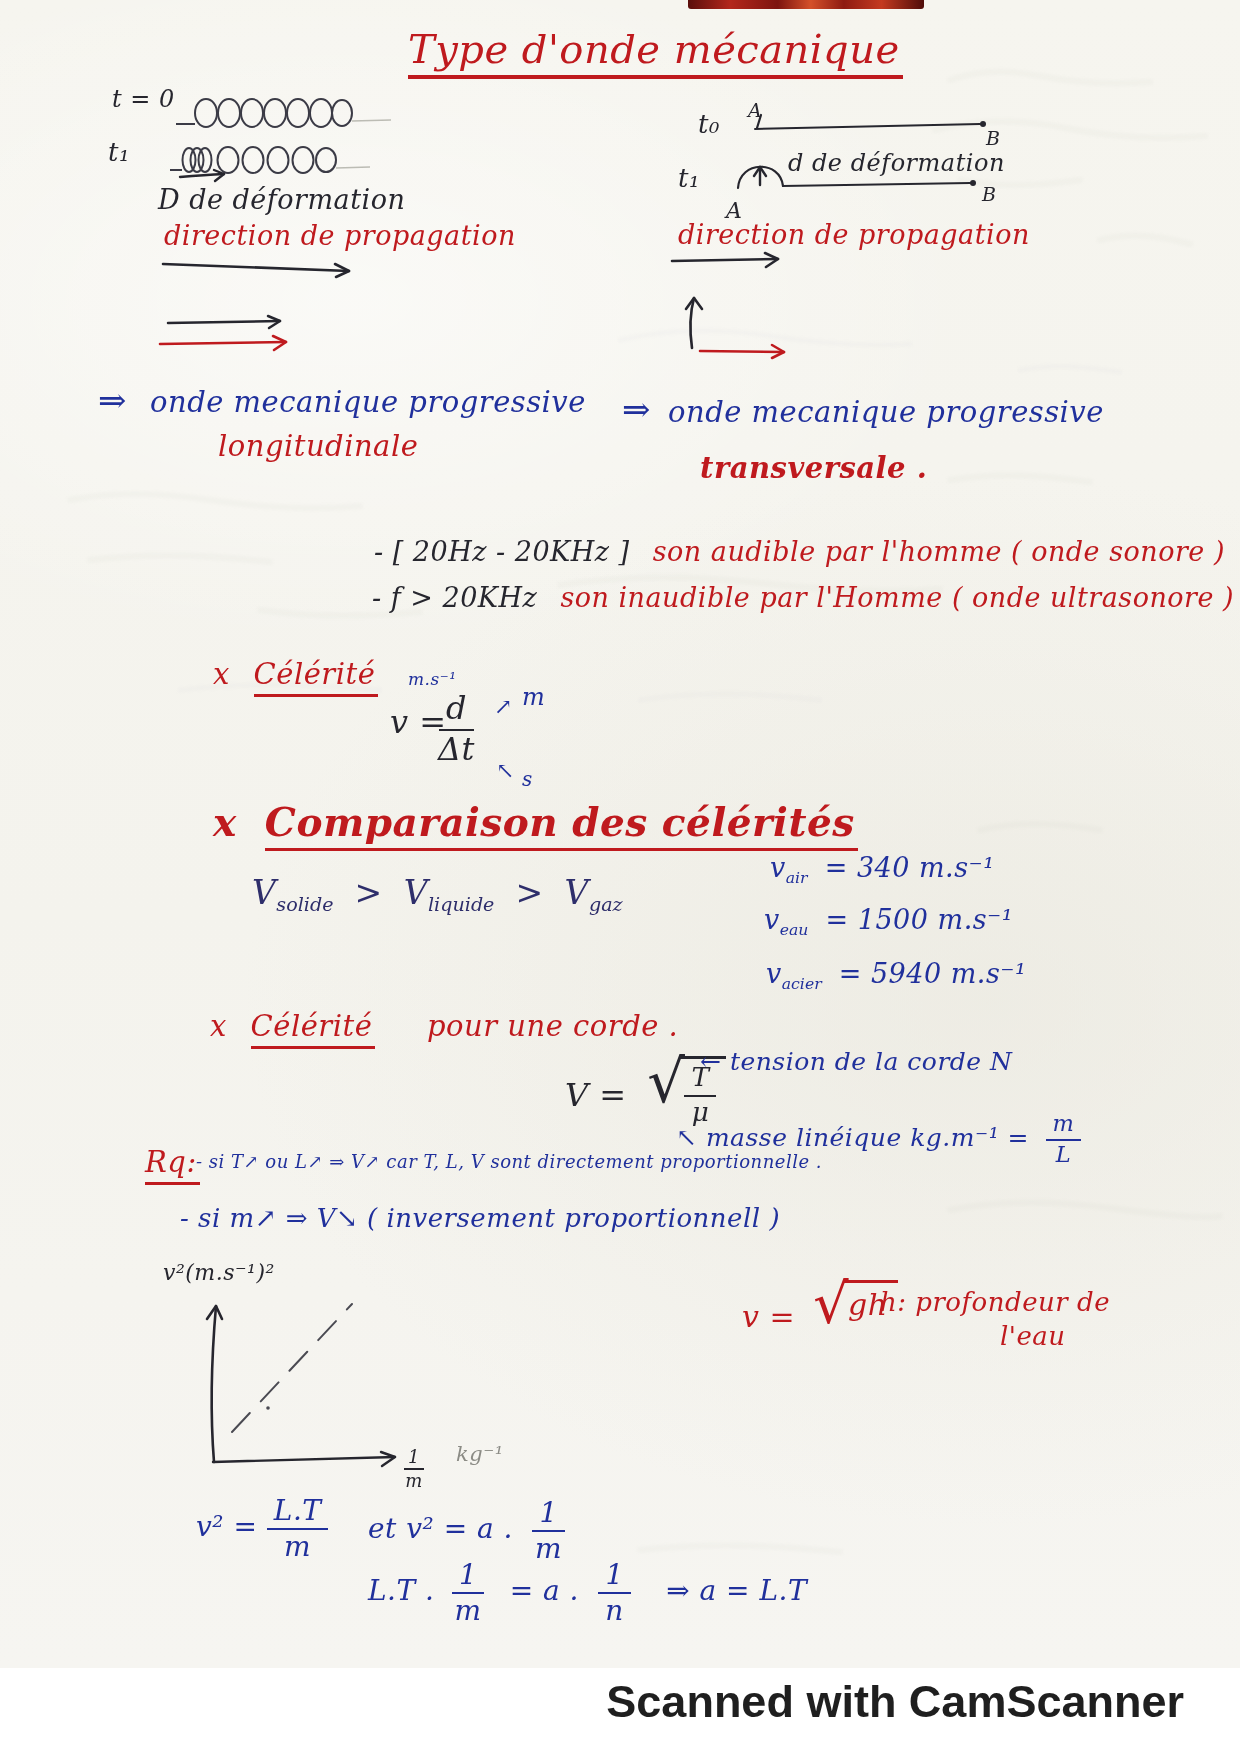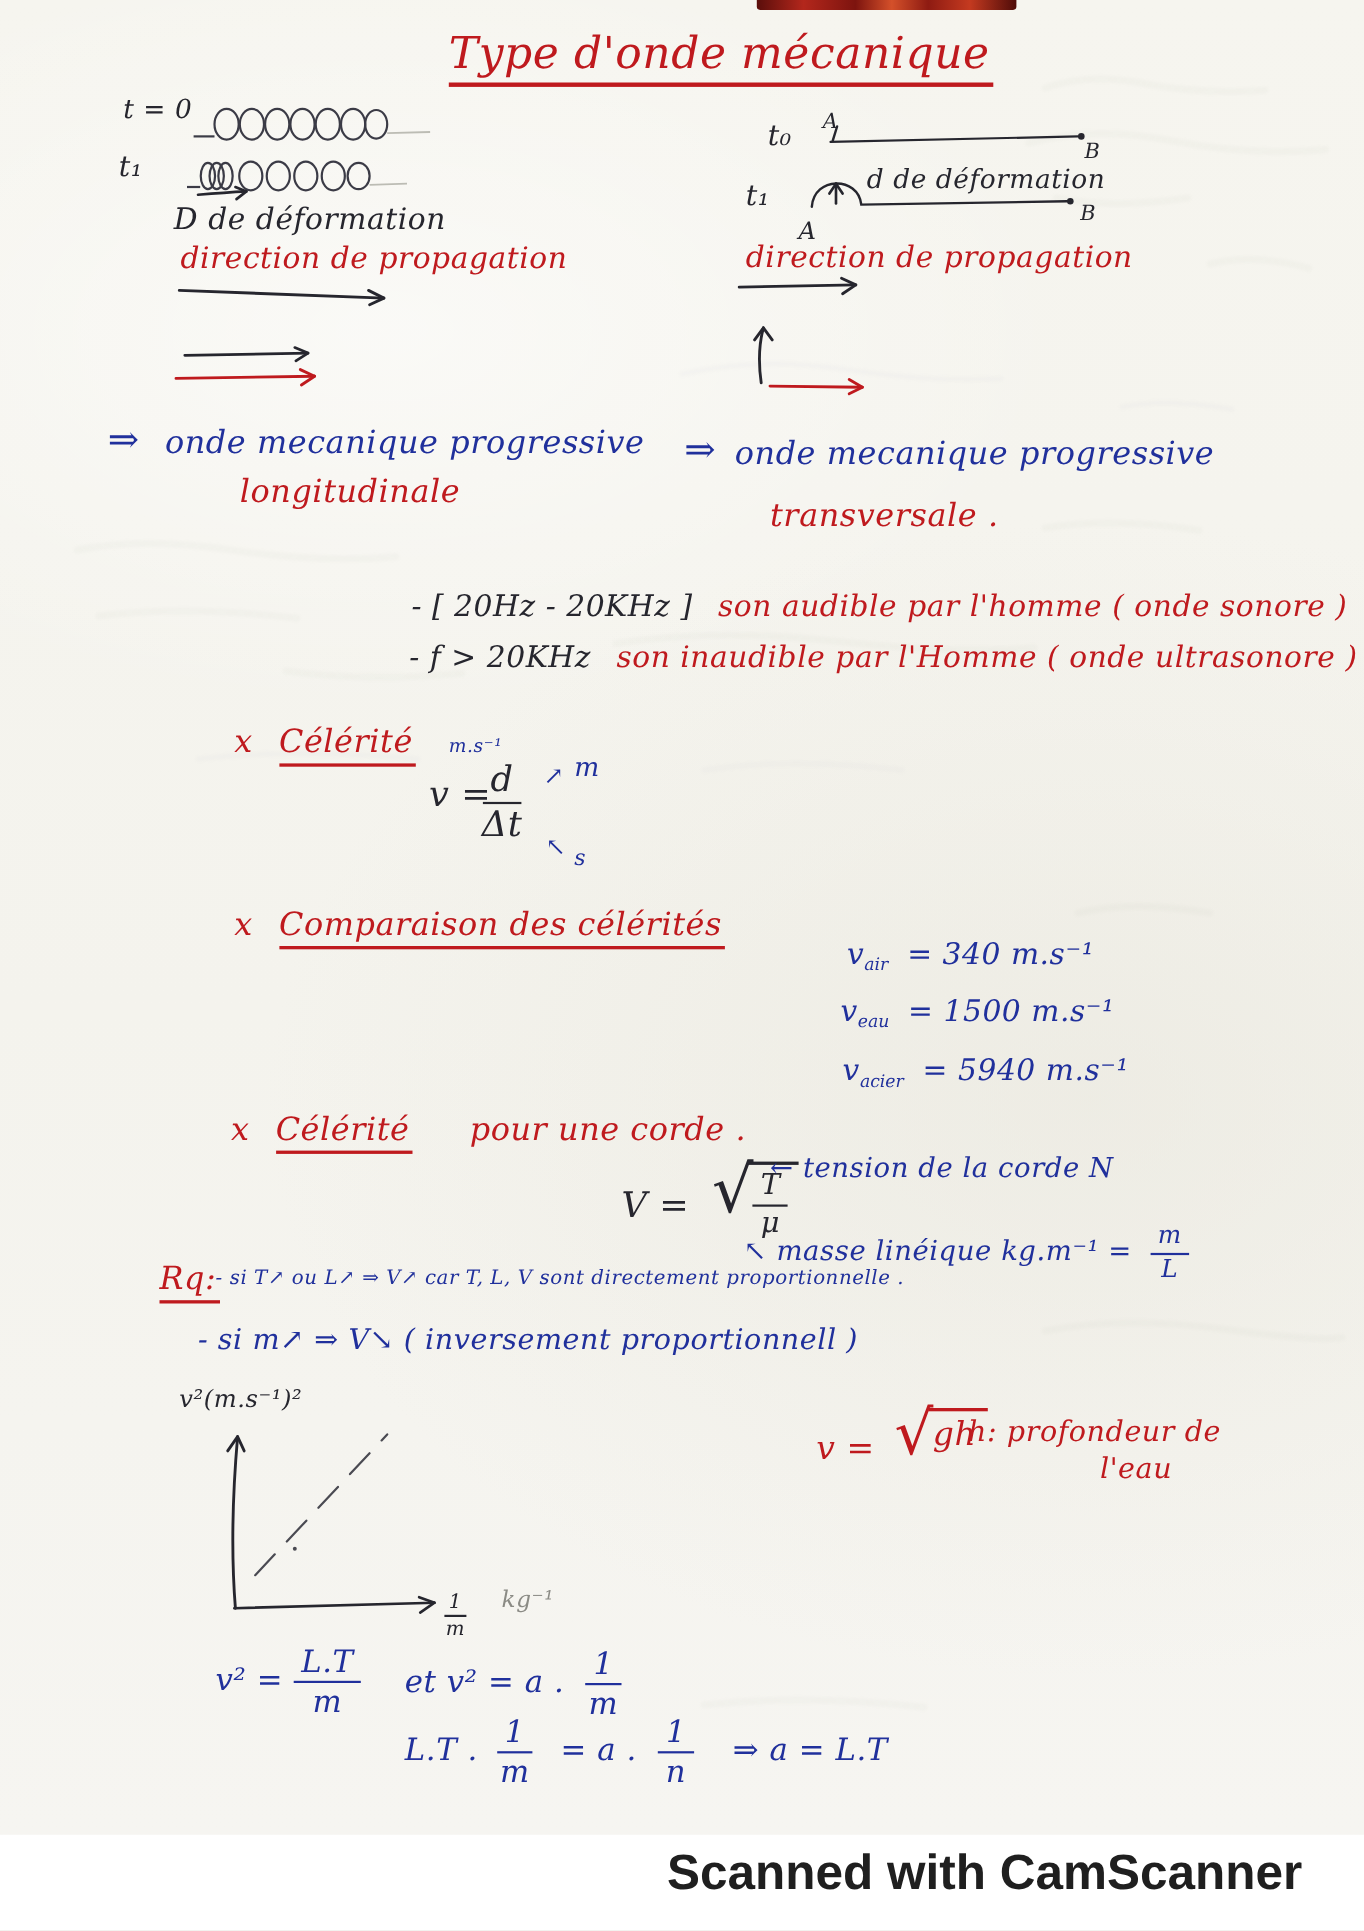--- a/index.html
+++ b/index.html
@@ -151,21 +151,21 @@
     <path d="M8 54 Q4 26 10 4" fill="none" stroke="#26262e" stroke-width="2.6" stroke-linecap="round"></path>
     <path d="M10 4 l-8 11 M10 4 l8 11" fill="none" stroke="#26262e" stroke-width="2.6" stroke-linecap="round"></path>
   </svg>
   <svg class="draw" style="left:700px;top:344px;" width="96" height="14">
     <path d="M0 7 L84 8" fill="none" stroke="#bf1a1e" stroke-width="2.6" stroke-linecap="round"></path>
     <path d="M84 8 l-12 -7 M84 8 l-12 6" fill="none" stroke="#bf1a1e" stroke-width="2.6" stroke-linecap="round"></path>
   </svg>
 
   <div class="hw blue" style="left:622px;top:390px;font-size:34px;">⇒</div>
   <div class="hw blue" style="left:668px;top:396px;font-size:29px;">onde mecanique progressive</div>
-  <div class="hw red" style="left:700px;top:452px;font-size:29px;">transversale .</div>
+  <div class="hw red" style="left:700px;top:452px;font-size:29px;font-weight:bold;">transversale .</div>
 
   <div class="hw" style="left:374px;top:536px;font-size:27px;">
     <span class="ink">- [ 20Hz - 20KHz ]</span>
     <span class="red" style="margin-left:14px;">son audible par l'homme ( onde sonore )</span>
   </div>
   <div class="hw" style="left:372px;top:582px;font-size:27px;">
     <span class="ink">- f &gt; 20KHz</span>
     <span class="red" style="margin-left:14px;margin-top:16px;">son inaudible par l'Homme ( onde ultrasonore )</span>
   </div>
 
@@ -179,23 +179,30 @@
     <span class="frac">
       <span class="num">d</span>
       <span class="den">Δt</span>
     </span>
   </div>
   <div class="hw blue" style="left:494px;top:694px;font-size:22px;">↗</div>
   <div class="hw blue" style="left:522px;top:684px;font-size:24px;">m</div>
   <div class="hw blue" style="left:496px;top:758px;font-size:22px;">↖</div>
   <div class="hw blue" style="left:522px;top:768px;font-size:20px;">s</div>
 
-  <div class="hw red" style="left:213px;top:824px;font-size:29px;">
+  <div class="hw red" style="left:213px;top:800px;font-size:39px;font-weight:bold;">
     <span>x</span>
     <span class="uline" style="margin-left:14px;">Comparaison des célérités</span>
+  </div>
+  <div class="hw navy" style="left:252px;top:874px;font-size:33px;">
+    <span>V</span><sub class="sub">solide</sub>
+    <span style="margin:0 10px;">&gt;</span>
+    <span>V</span><sub class="sub">liquide</sub>
+    <span style="margin:0 10px;">&gt;</span>
+    <span>V</span><sub class="sub">gaz</sub>
   </div>
 
   <div class="hw blue" style="left:770px;top:852px;font-size:27px;">
     <span>v</span><sub class="sub">air</sub>
     <span style="margin-left:8px;">= 340 m.s⁻¹</span>
   </div>
   <div class="hw blue" style="left:764px;top:904px;font-size:27px;">
     <span>v</span><sub class="sub">eau</sub>
     <span style="margin-left:8px;">= 1500 m.s⁻¹</span>
   </div>

